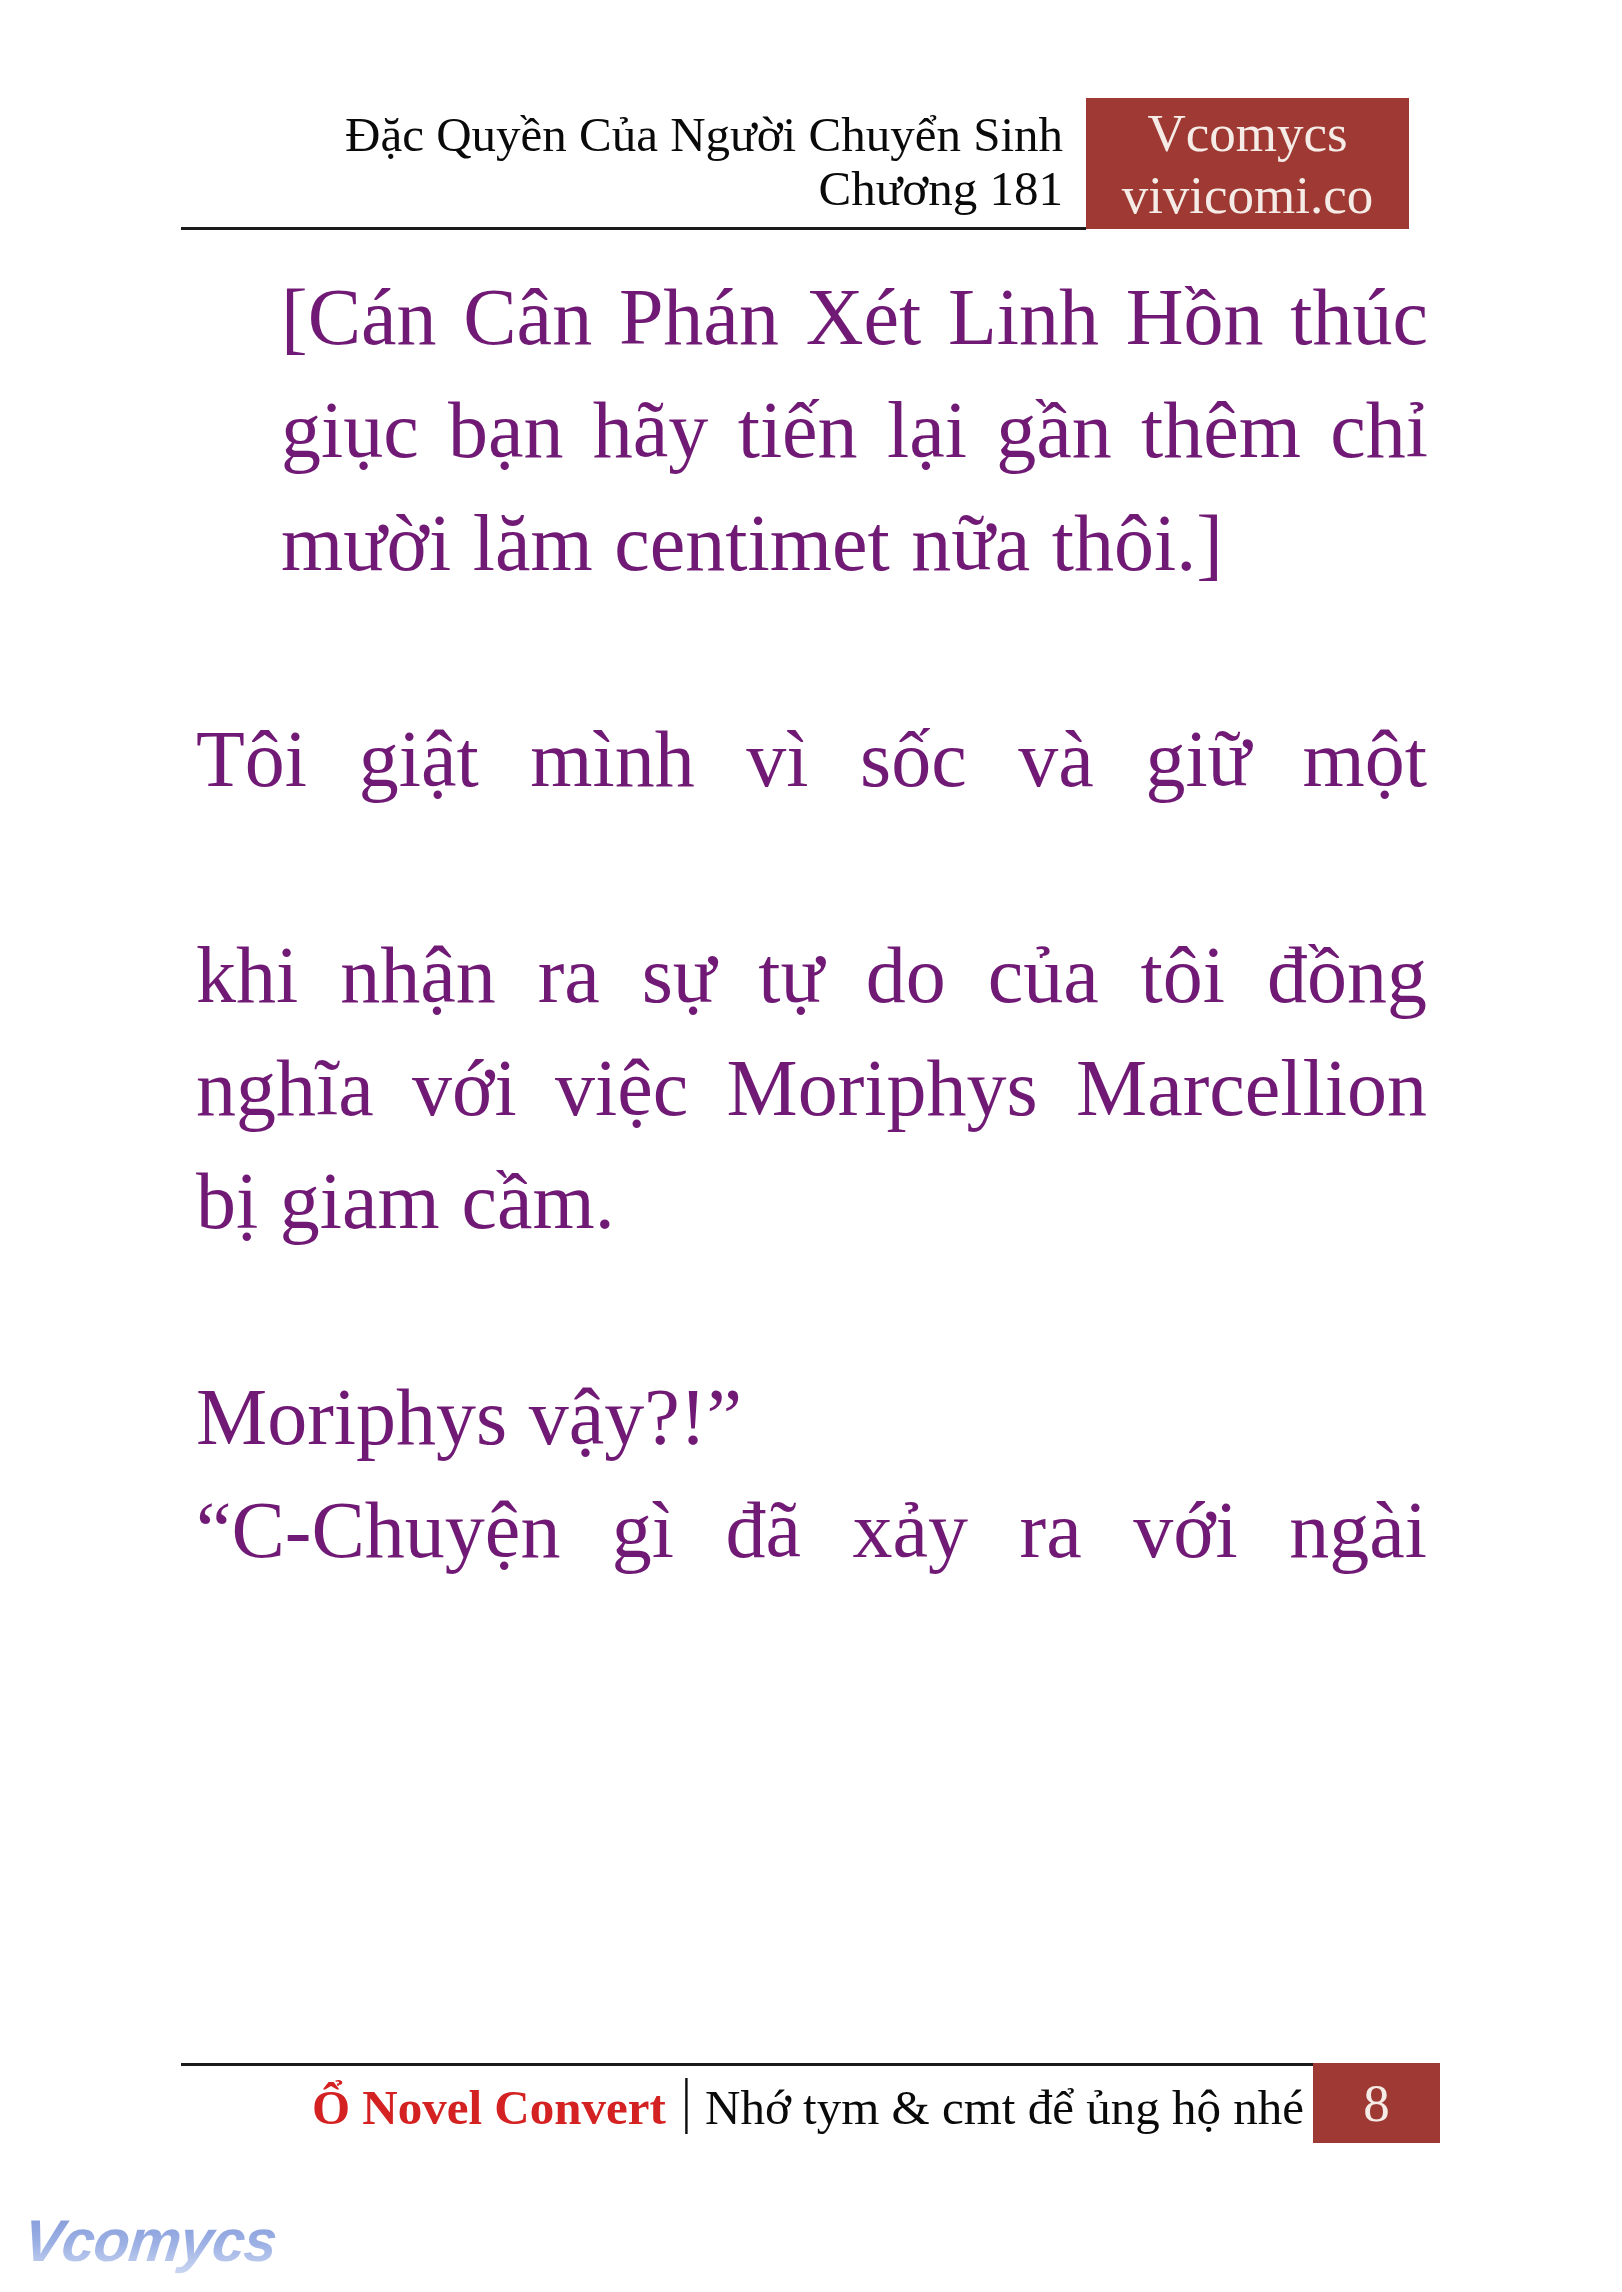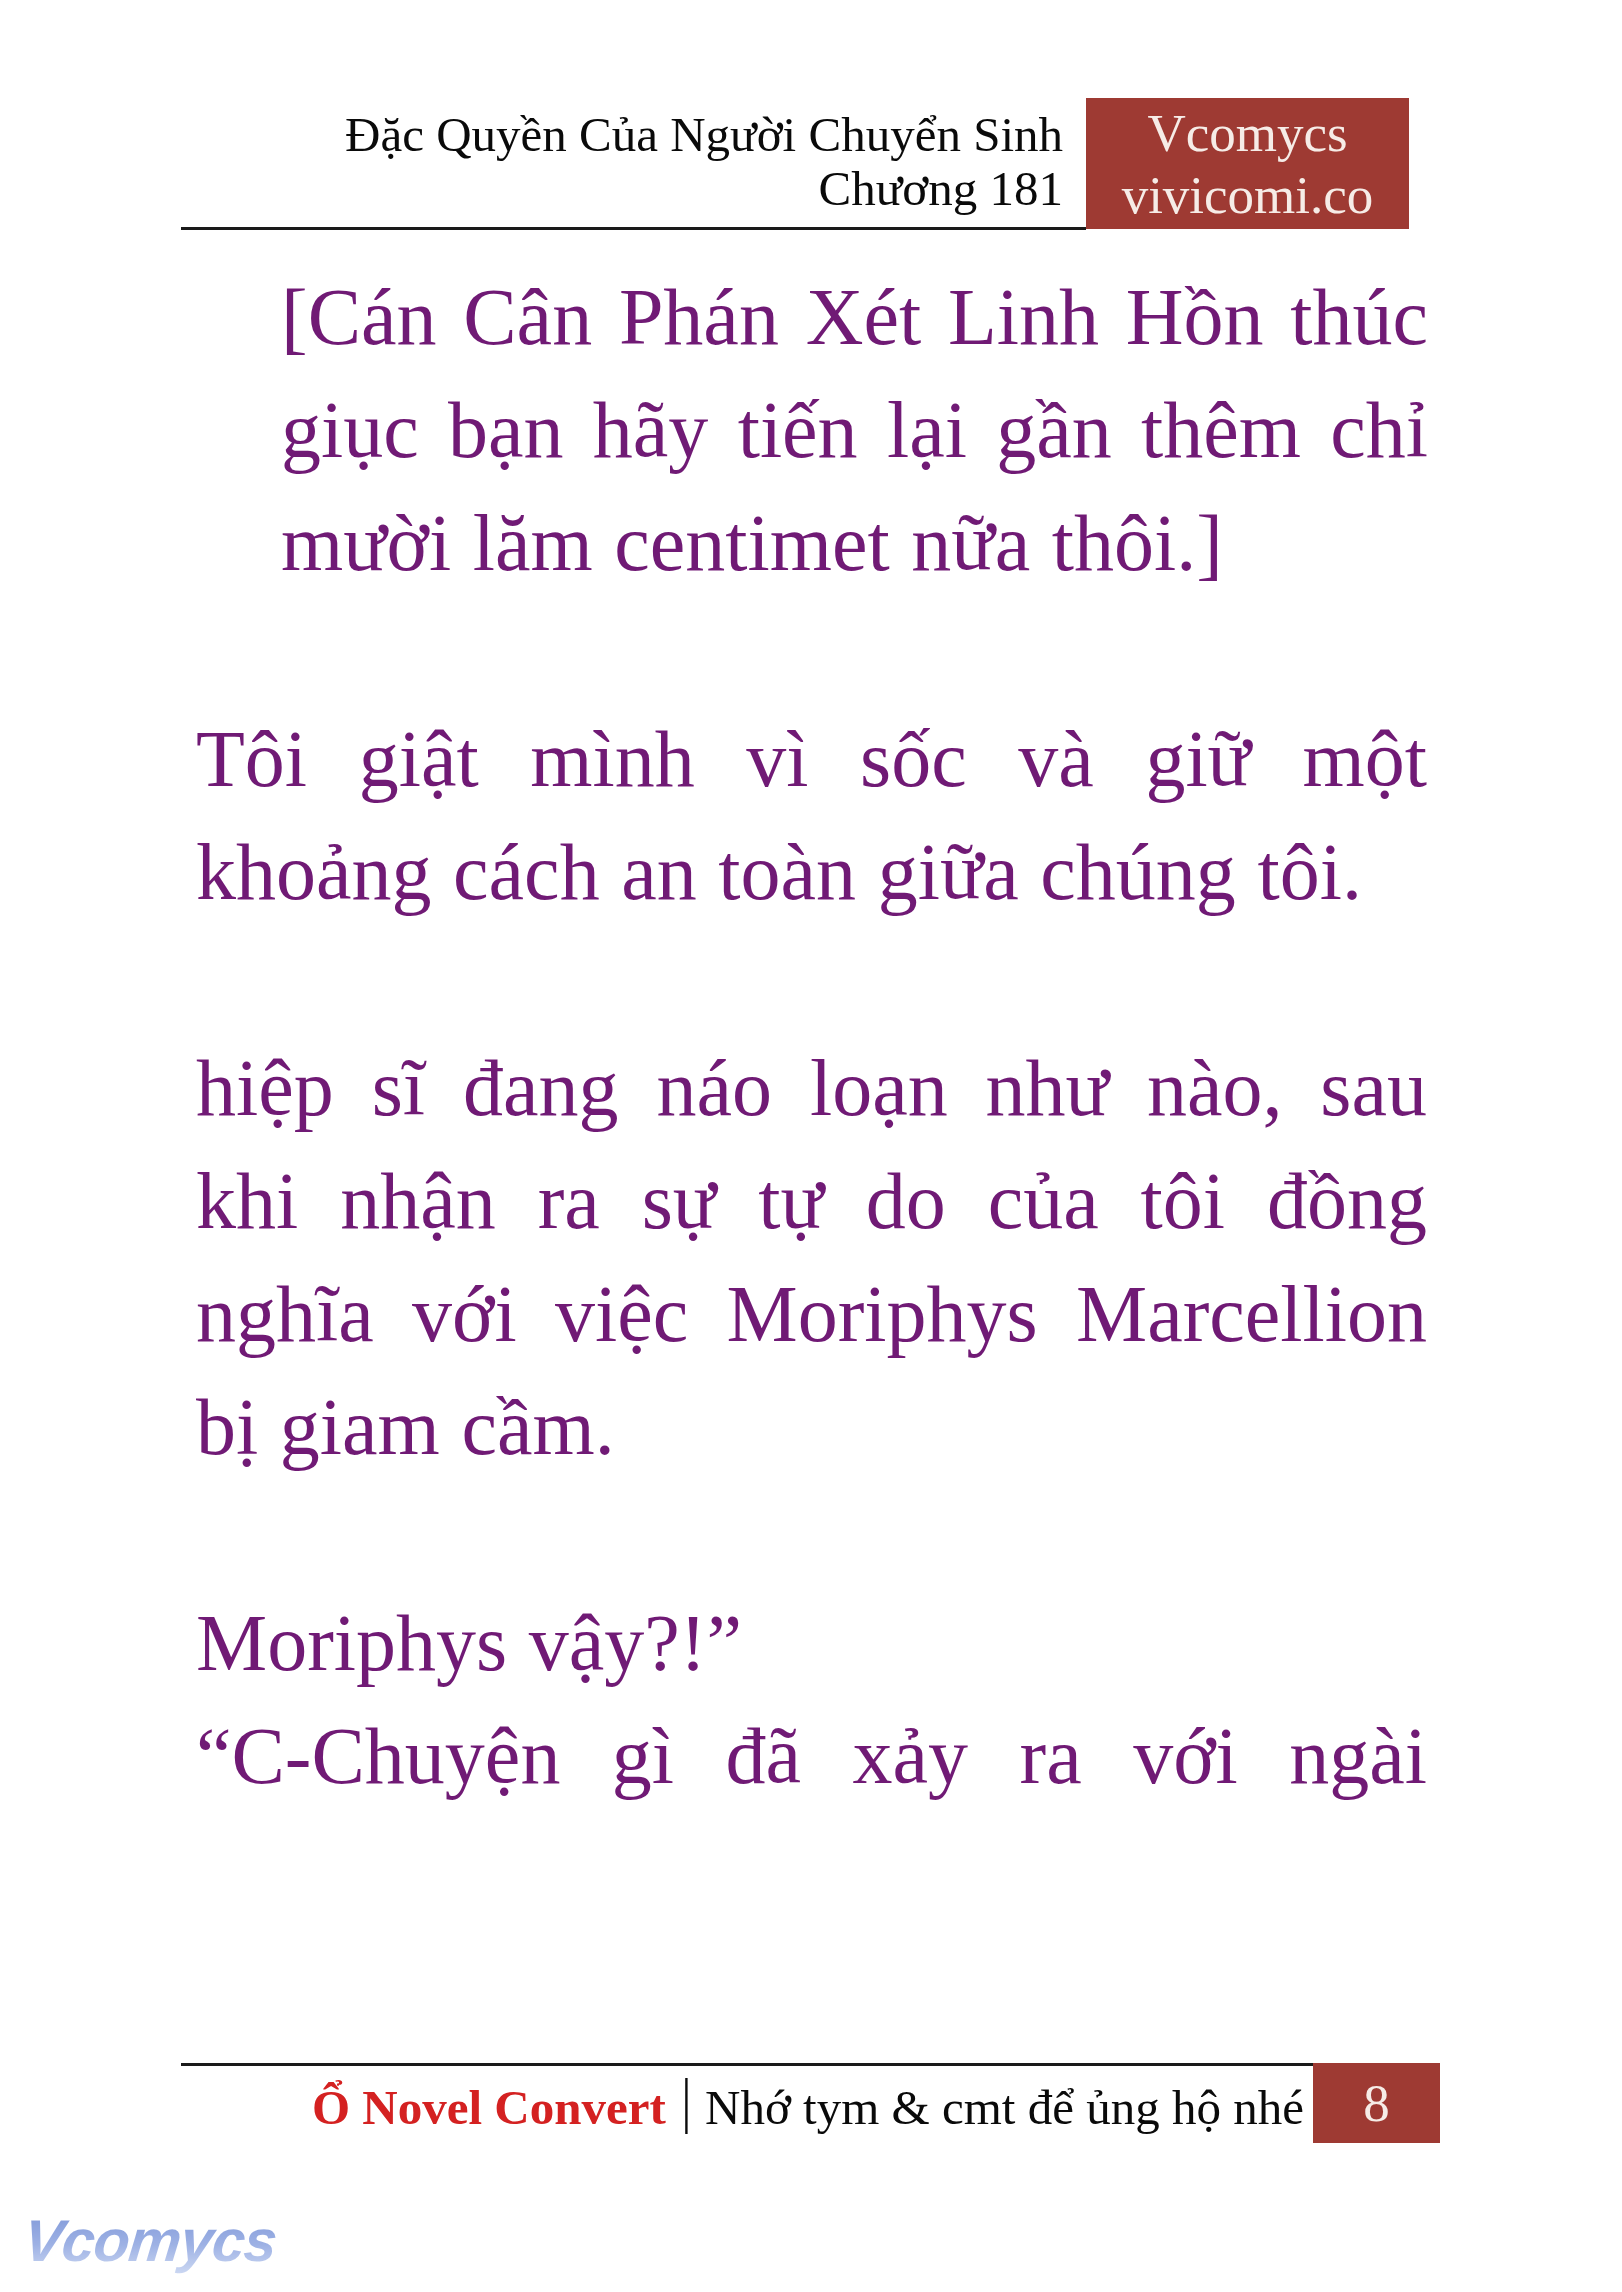--- a/index.html
+++ b/index.html
@@ -156,24 +156,22 @@
 
   <main>
     <div class="body-paragraphs" id="paragraphs">
         <div class="para quote">
           <div class="pline">[Cán Cân Phán Xét Linh Hồn thúc</div>
           <div class="pline">giục bạn hãy tiến lại gần thêm chỉ</div>
           <div class="pline last">mười lăm centimet nữa thôi.]</div>
         </div>
         <div class="para">
           <div class="pline">Tôi giật mình vì sốc và giữ một</div>
-          <div class="pline last">khoảng cách an toàn giữa chúng tôi.</div>
         </div>
         <div class="para">
-          <div class="pline">hiệp sĩ đang náo loạn như nào, sau</div>
           <div class="pline">khi nhận ra sự tự do của tôi đồng</div>
           <div class="pline">nghĩa với việc Moriphys Marcellion</div>
           <div class="pline last">bị giam cầm.</div>
         </div>
         <div class="para">
           <div class="pline last">Moriphys vậy?!”</div>
           <div class="pline">“C-Chuyện gì đã xảy ra với ngài</div>
         </div>
       </div>
   </main>

